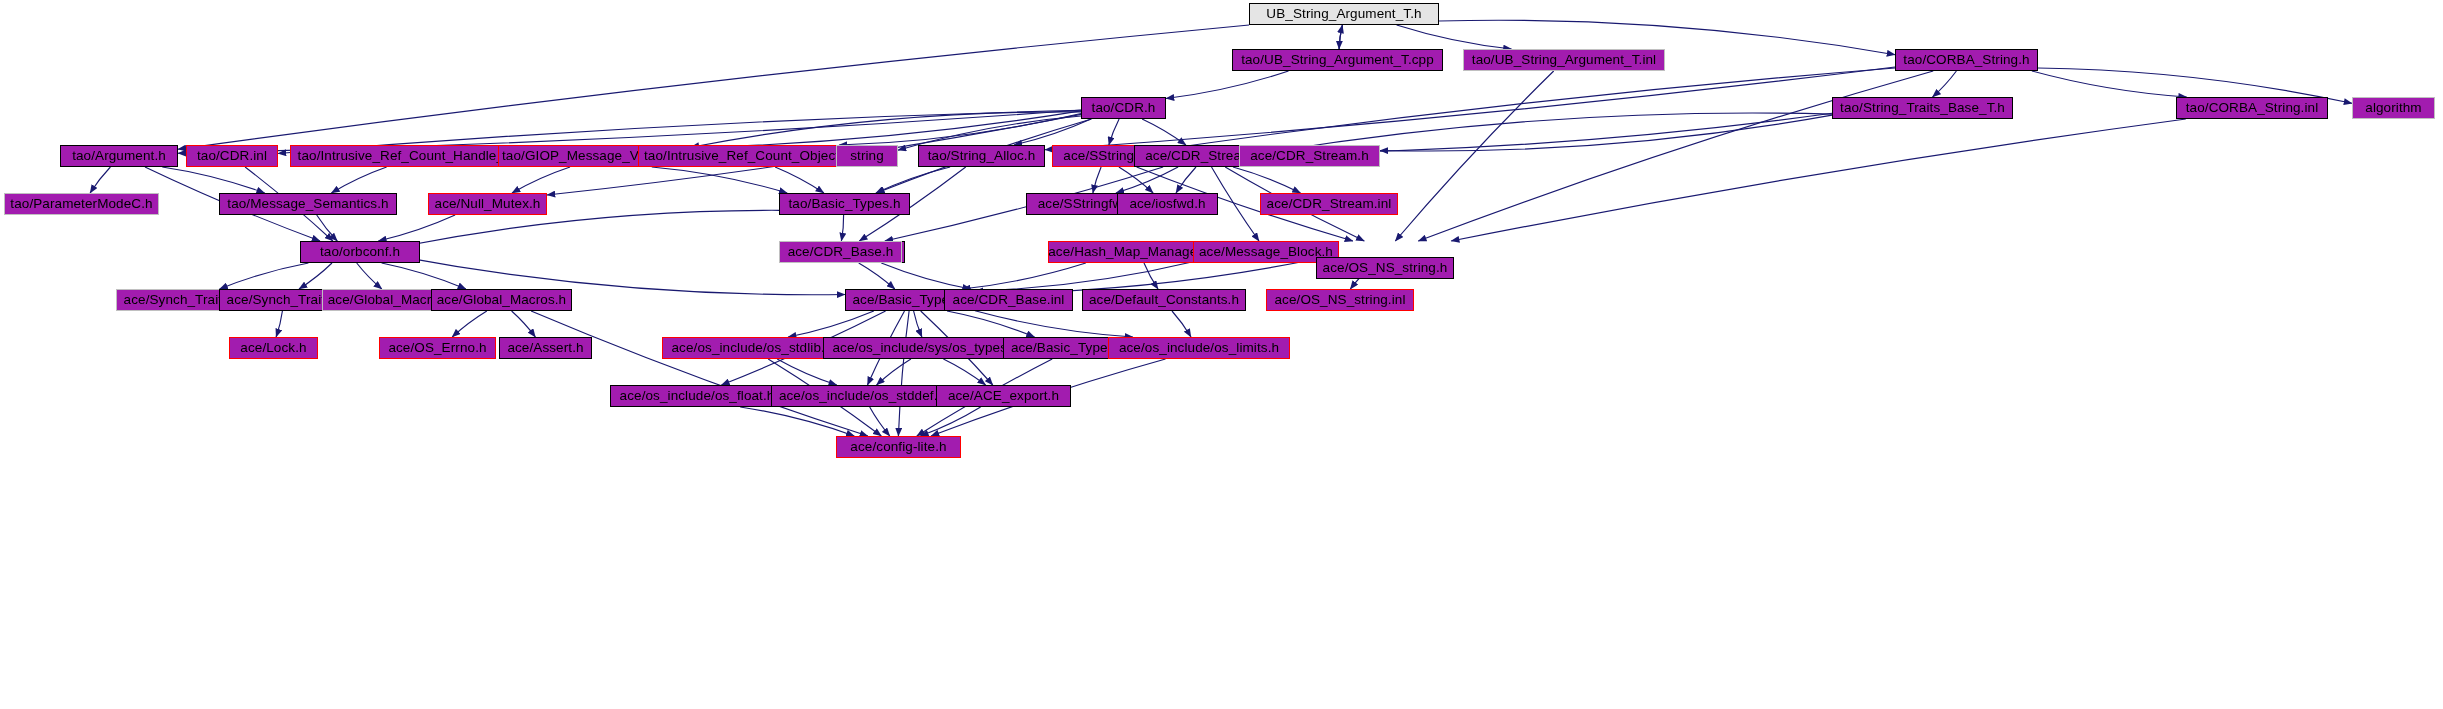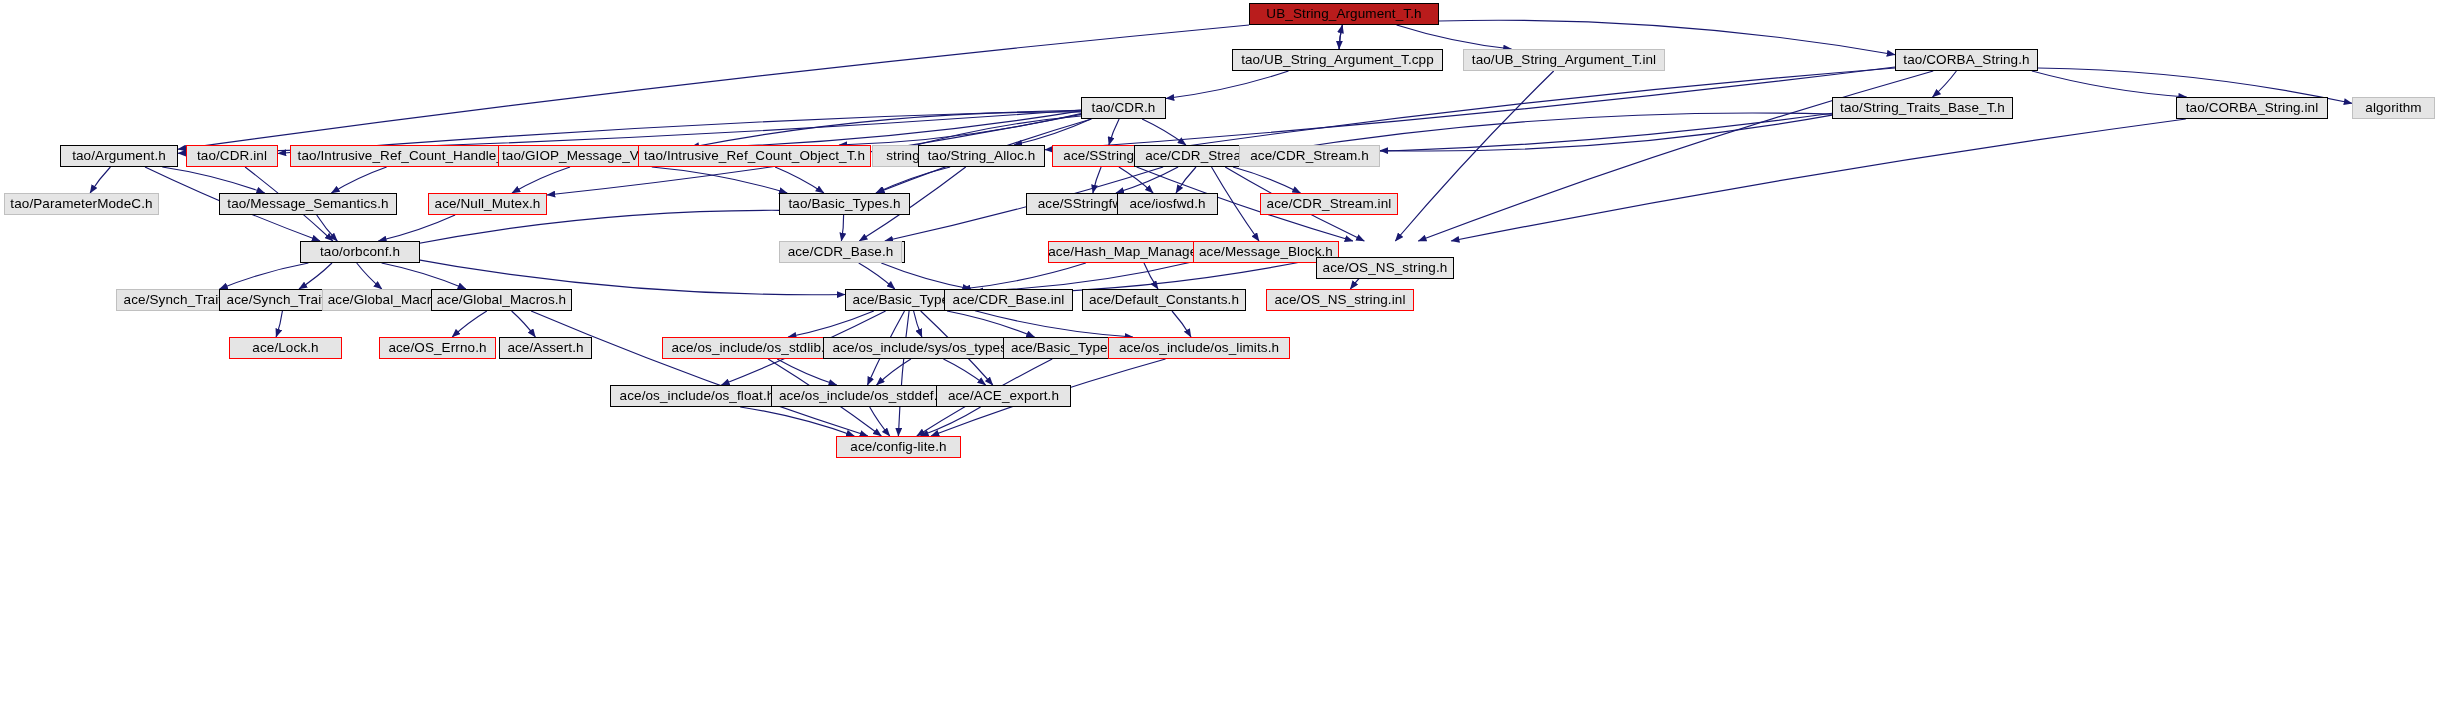--- a/index.html
+++ b/index.html
@@ -1,25 +1,25 @@
 <!DOCTYPE html>
 <html><head>
 <meta charset="utf-8">
 <style>
   html,body{margin:0;padding:0;background:#ffffff;}
   #stage{position:relative;width:2443px;height:709px;background:#ffffff;
          font-family:"Liberation Sans","DejaVu Sans",sans-serif;overflow:hidden;}
   #edges{position:absolute;left:0;top:0;width:2443px;height:709px;}
   .node{position:absolute;box-sizing:border-box;display:flex;align-items:center;
-        justify-content:center;white-space:nowrap;background:#e5e5e5;
+        justify-content:center;white-space:nowrap;background:#a21caf;
         font-size:13.5px;color:#000000;line-height:1;letter-spacing:0.1px;}
   .node.b-black{border:1px solid #000000;}
   .node.b-red{border:1px solid #ff0000;}
   .node.b-grey{border:1px solid #c0c0c0;}
-  .node.filled{background:#b91c1c;border:1px solid #000000;}
+  .node.filled{background:#e5e5e5;border:1px solid #000000;}
   .node span{pointer-events:none;padding:0 5px;}
 </style>
 </head>
 <body>
 
 <div id="stage">
   <svg id="edges" viewBox="0 0 2443 709" xmlns="http://www.w3.org/2000/svg">
     <defs>
       <marker id="ar" viewBox="0 0 10 8" refX="9.4" refY="4" markerWidth="9" markerHeight="7" orient="auto-start-reverse" markerUnits="userSpaceOnUse">
         <path d="M0,0 L10,4 L0,8 z" fill="#191970"></path>
@@ -146,21 +146,21 @@
       </div>
       <div class="node b-red" style="left: 290px; top: 145px; width: 240px; height: 22px;">
         <span>tao/Intrusive_Ref_Count_Handle_T.h</span>
       </div>
       <div class="node b-red" style="left: 498px; top: 145px; width: 193px; height: 22px;">
         <span>tao/GIOP_Message_Version.h</span>
       </div>
       <div class="node b-red" style="left: 638px; top: 145px; width: 233px; height: 22px;">
         <span>tao/Intrusive_Ref_Count_Object_T.h</span>
       </div>
-      <div class="node b-grey" style="left: 836px; top: 145px; width: 62px; height: 22px; margin-left: 36px;">
+      <div class="node b-grey" style="left: 836px; top: 145px; width: 62px; height: 22px;">
         <span>string</span>
       </div>
       <div class="node b-black" style="left: 918px; top: 145px; width: 127px; height: 22px;">
         <span>tao/String_Alloc.h</span>
       </div>
       <div class="node b-red" style="left: 1052px; top: 145px; width: 105px; height: 22px;">
         <span>ace/SString.h</span>
       </div>
       <div class="node b-black" style="left: 1134px; top: 145px; width: 141px; height: 22px;">
         <span>ace/CDR_Stream.h</span>
@@ -239,21 +239,21 @@
       </div>
       <div class="node b-black" style="left: 944px; top: 289px; width: 129px; height: 22px; text-align: right;">
         <span>ace/CDR_Base.inl</span>
       </div>
       <div class="node b-black" style="left: 1082px; top: 289px; width: 164px; height: 22px; justify-content: center;">
         <span>ace/Default_Constants.h</span>
       </div>
       <div class="node b-red" style="left: 1266px; top: 289px; width: 148px; height: 22px;">
         <span>ace/OS_NS_string.inl</span>
       </div>
-      <div class="node b-red" style="left: 229px; top: 337px; width: 113px; height: 22px;">
+      <div class="node b-red" style="left: 229px; top: 337px; width: 89px; height: 22px;">
         <span>ace/Lock.h</span>
       </div>
       <div class="node b-red" style="left: 379px; top: 337px; width: 117px; height: 22px;">
         <span>ace/OS_Errno.h</span>
       </div>
       <div class="node b-black" style="left: 499px; top: 337px; width: 93px; height: 22px;">
         <span>ace/Assert.h</span>
       </div>
       <div class="node b-red" style="left: 662px; top: 337px; width: 180px; height: 22px;">
         <span>ace/os_include/os_stdlib.h</span>

